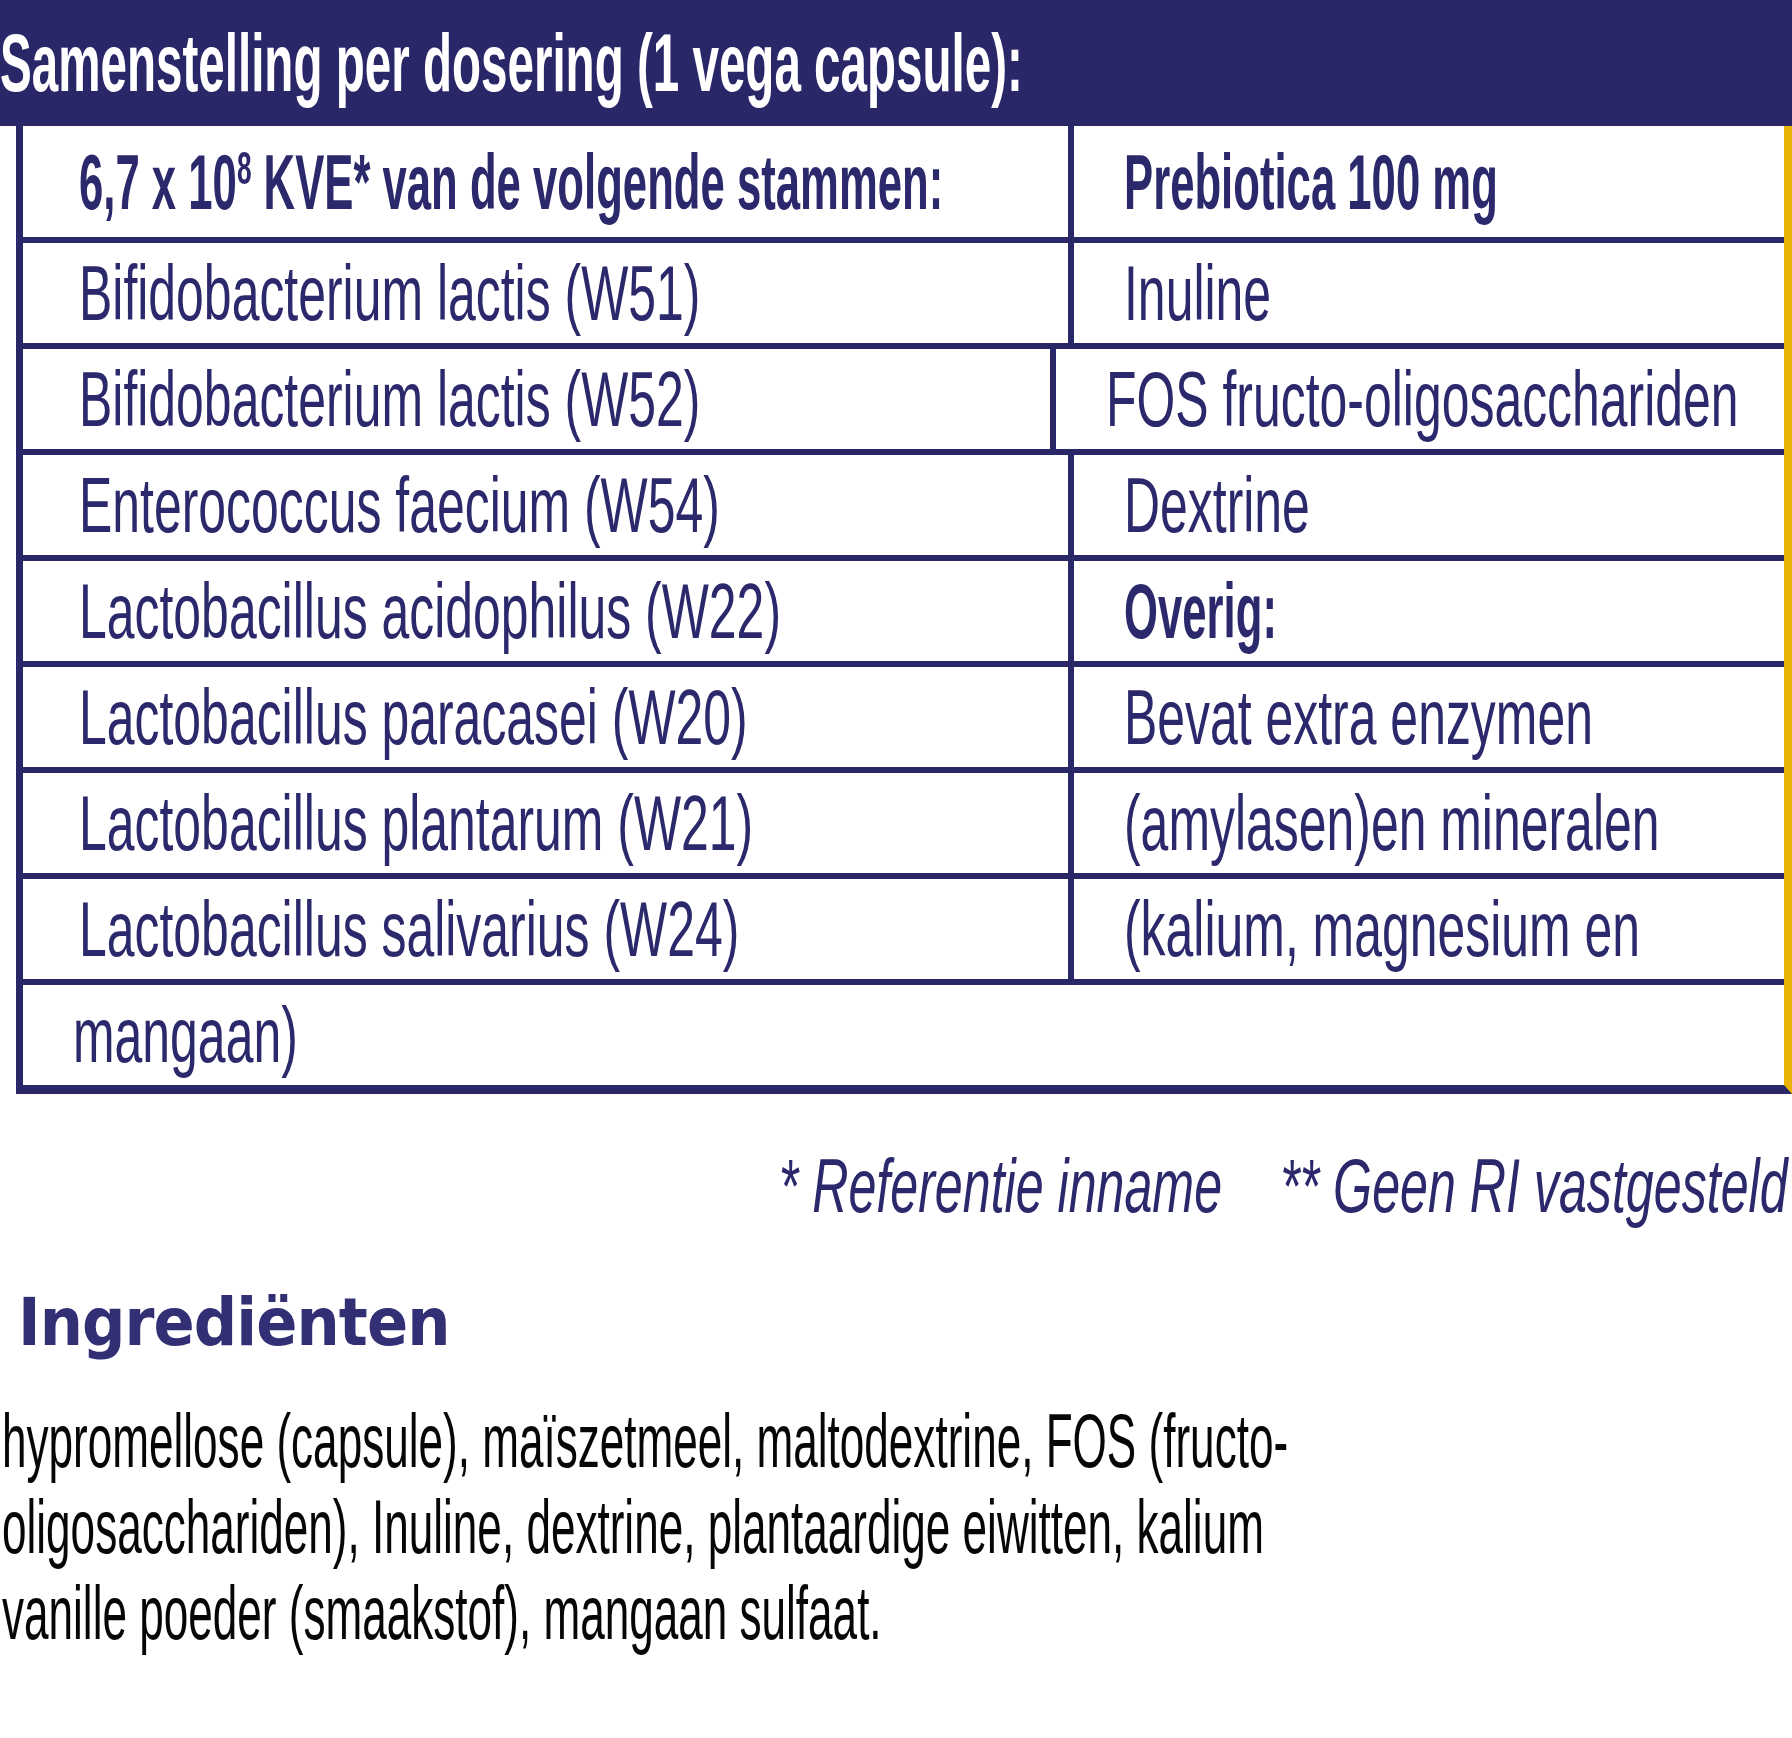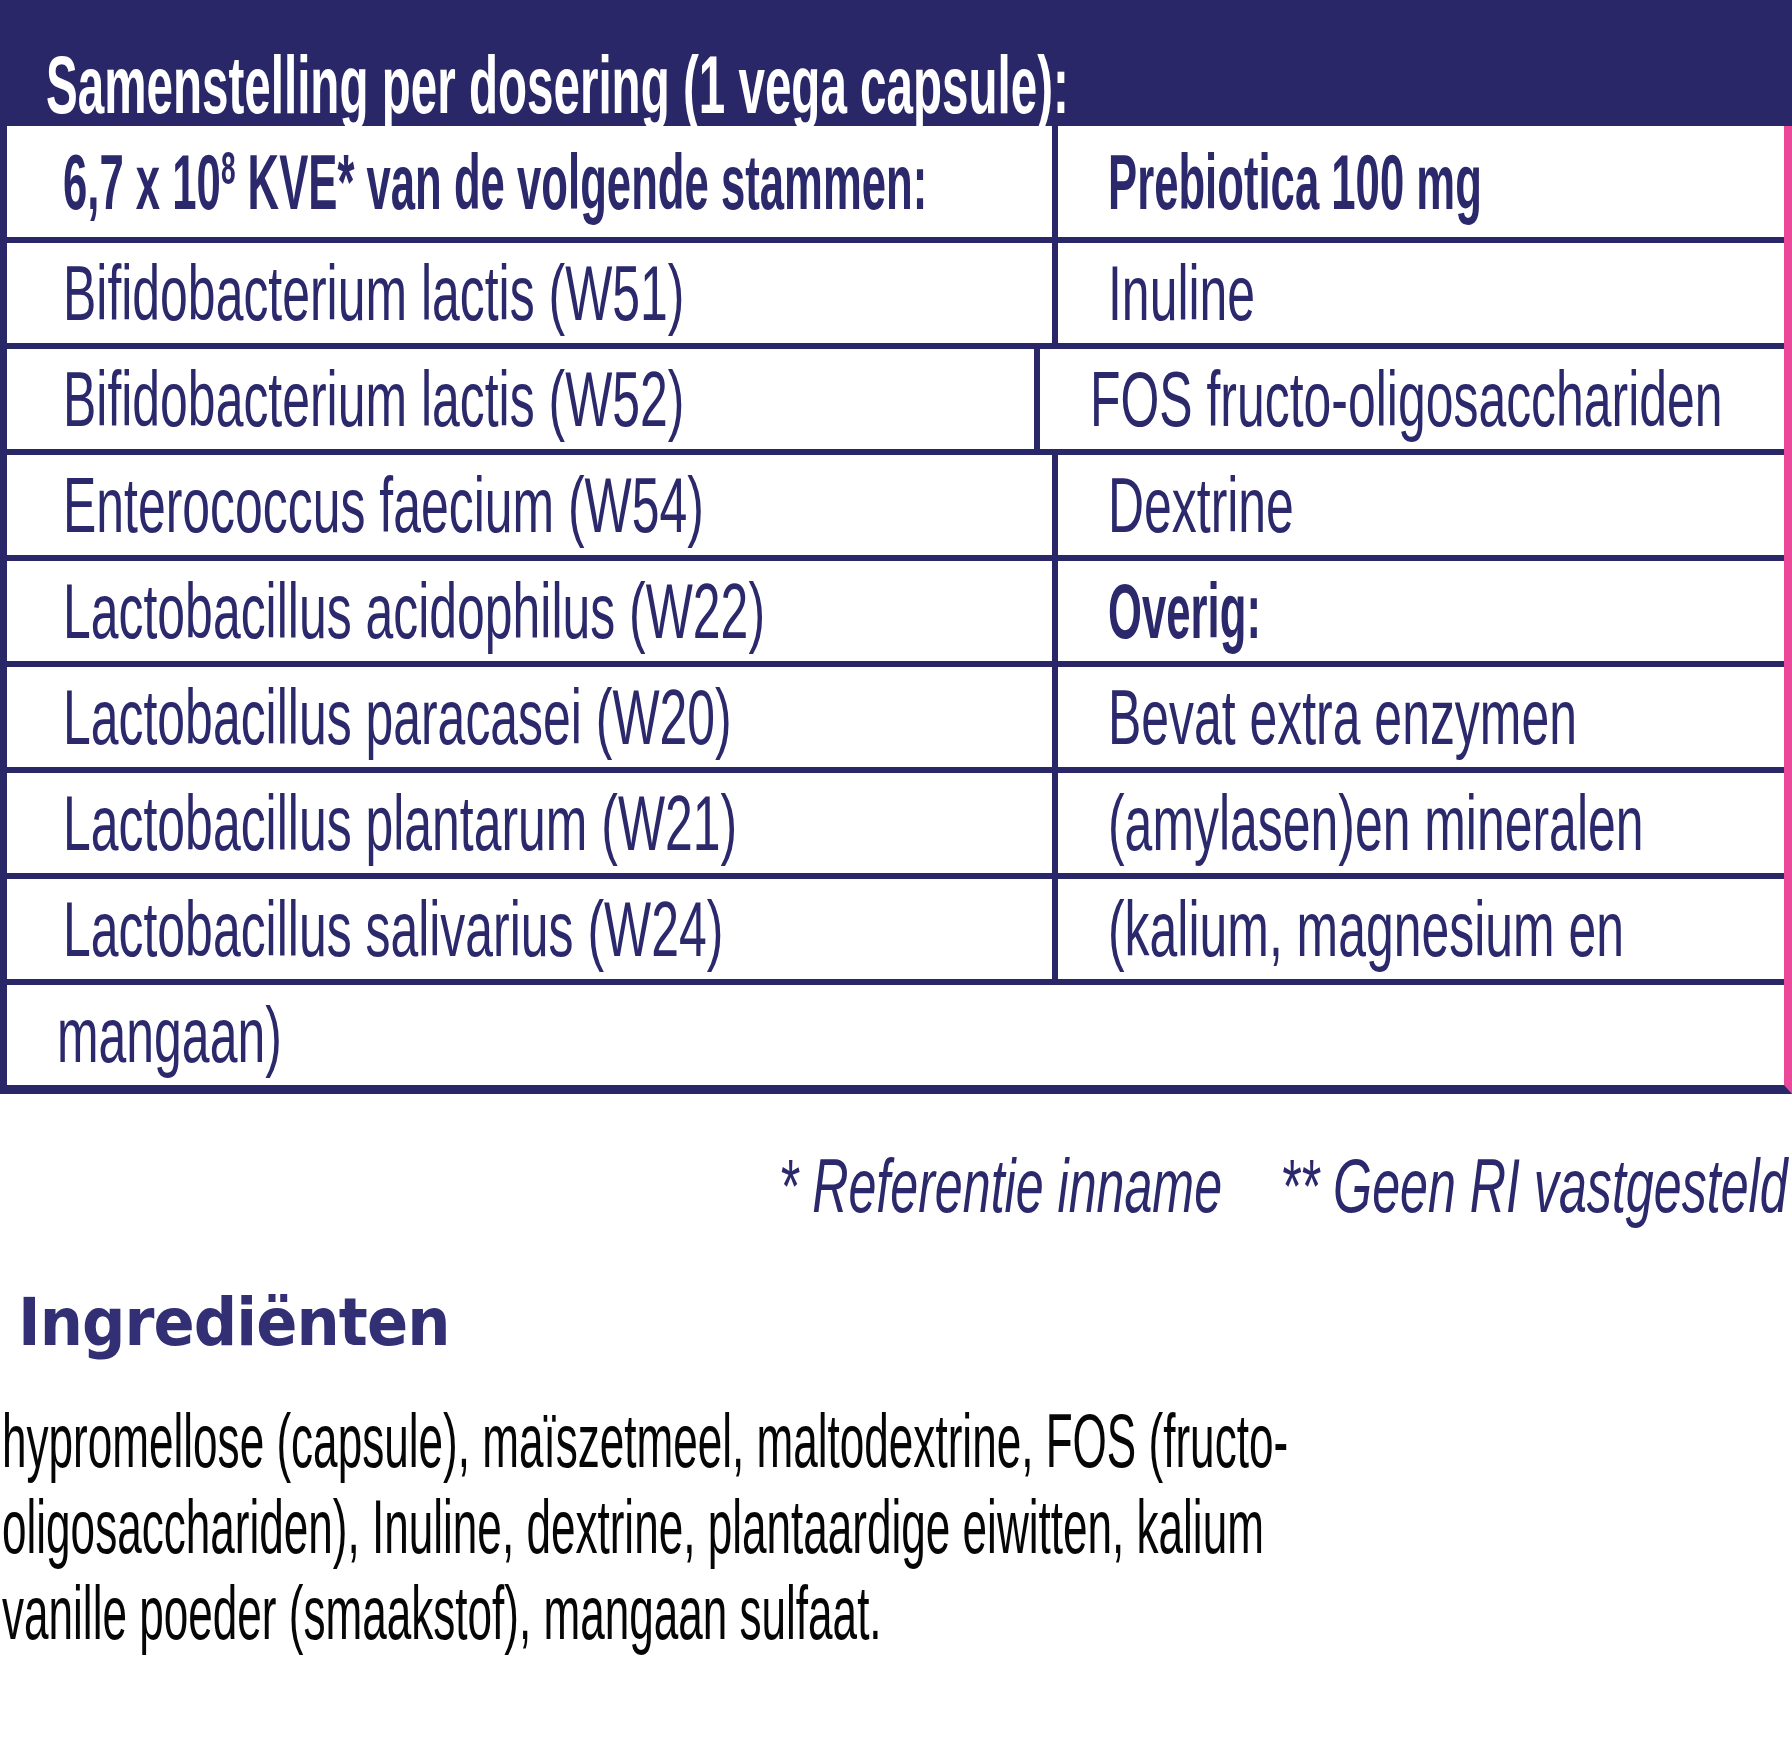--- a/index.html
+++ b/index.html
@@ -2,33 +2,33 @@
 <html><head>
 <meta charset="utf-8">
 <style>
   html,body{margin:0;padding:0;}
   body{
     width:1792px;height:1738px;overflow:hidden;background:#ffffff;
     font-family:"Liberation Sans", sans-serif;
   }
   
   .titlebar{
-    height:126px;background:#2a2769;display:flex;align-items:flex-end;
-    padding-left:46px;box-sizing:border-box;
+    height:126px;background:#2a2769;display:flex;align-items:center;
+    box-sizing:border-box;
   }
   .titlebar .txt{
     color:#ffffff;font-weight:bold;font-size:82px;line-height:1;
     display:inline-block;white-space:nowrap;
     transform:scaleX(0.58);transform-origin:0 50%;
   }
   
   .comp-table{
-    margin-left:0;
+    margin-left:16px;
     border-left:7px solid #2a2769;
-    border-right:8px solid #ec4899;
+    border-right:8px solid #eab308;
     border-bottom:9px solid #2a2769;
     box-sizing:border-box;
   }
   .trow{display:flex;height:106px;border-top:6px solid #2a2769;box-sizing:border-box;}
   .trow.header{height:111px;border-top:none;}
   .cell-left{
     width:1051px;border-right:6px solid #2a2769;display:flex;align-items:center;
     padding-left:56px;box-sizing:border-box;
   }
   .cell-right{flex:1;display:flex;align-items:center;padding-left:50px;box-sizing:border-box;}

